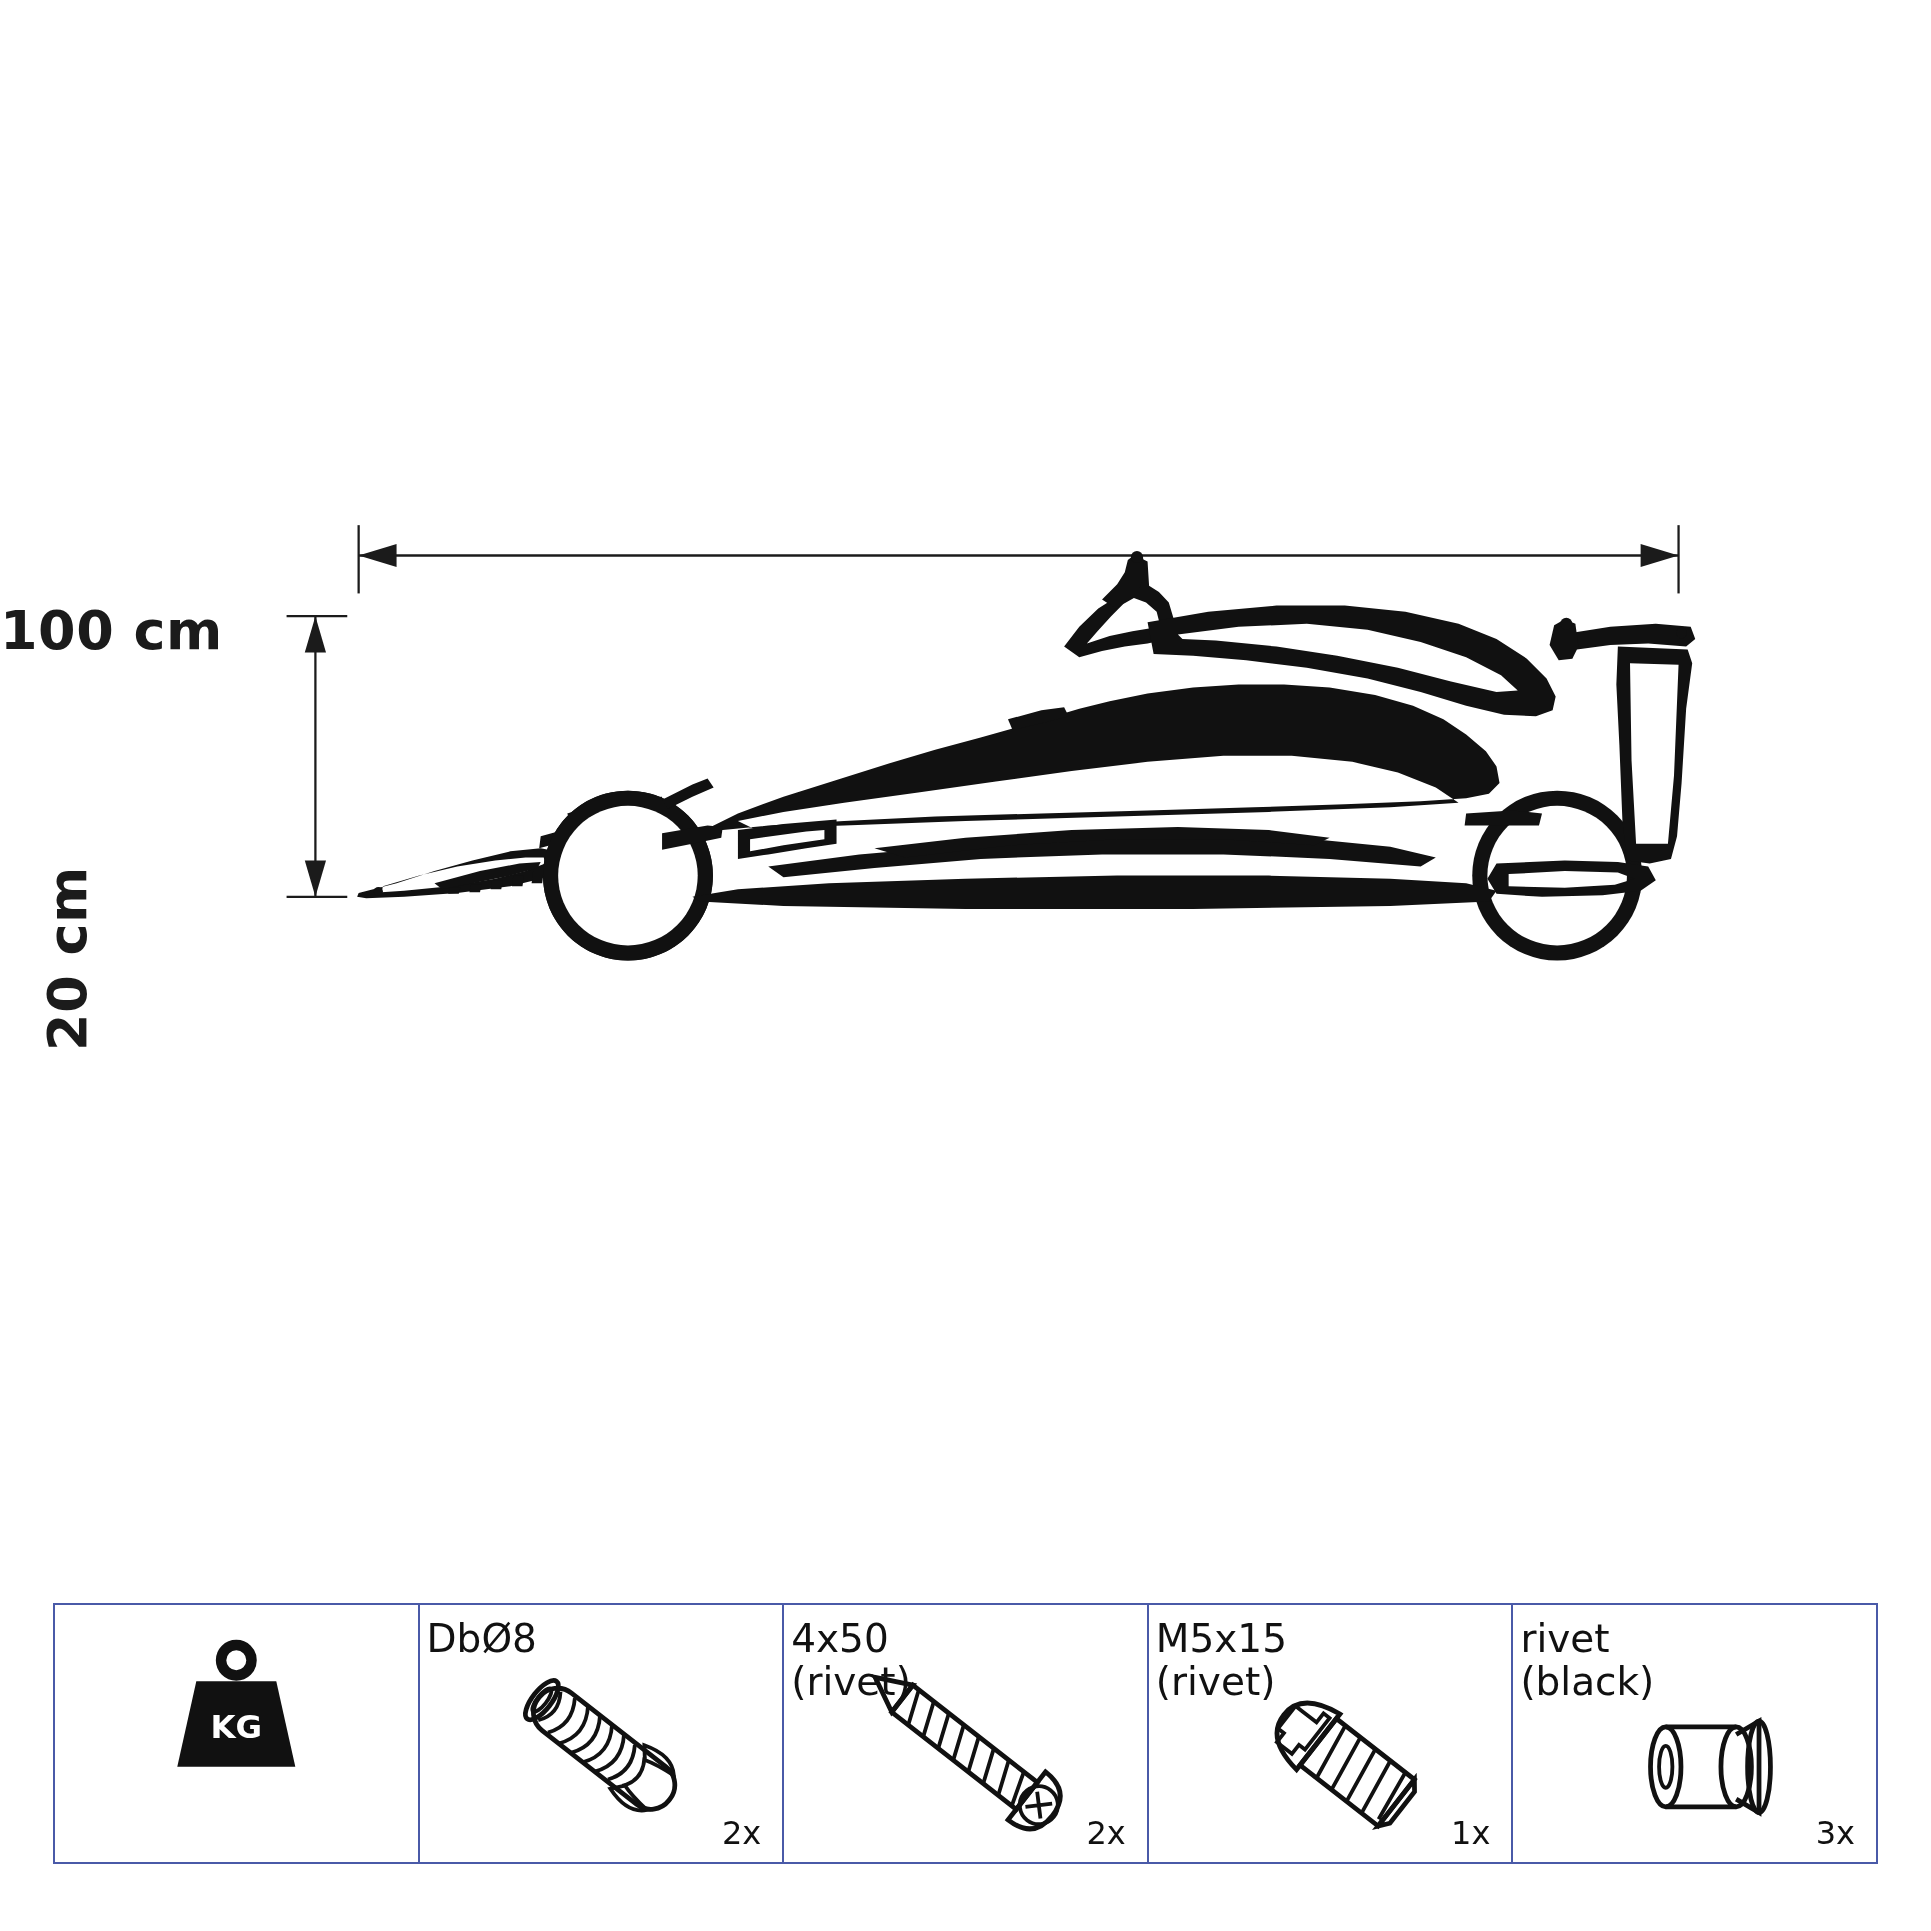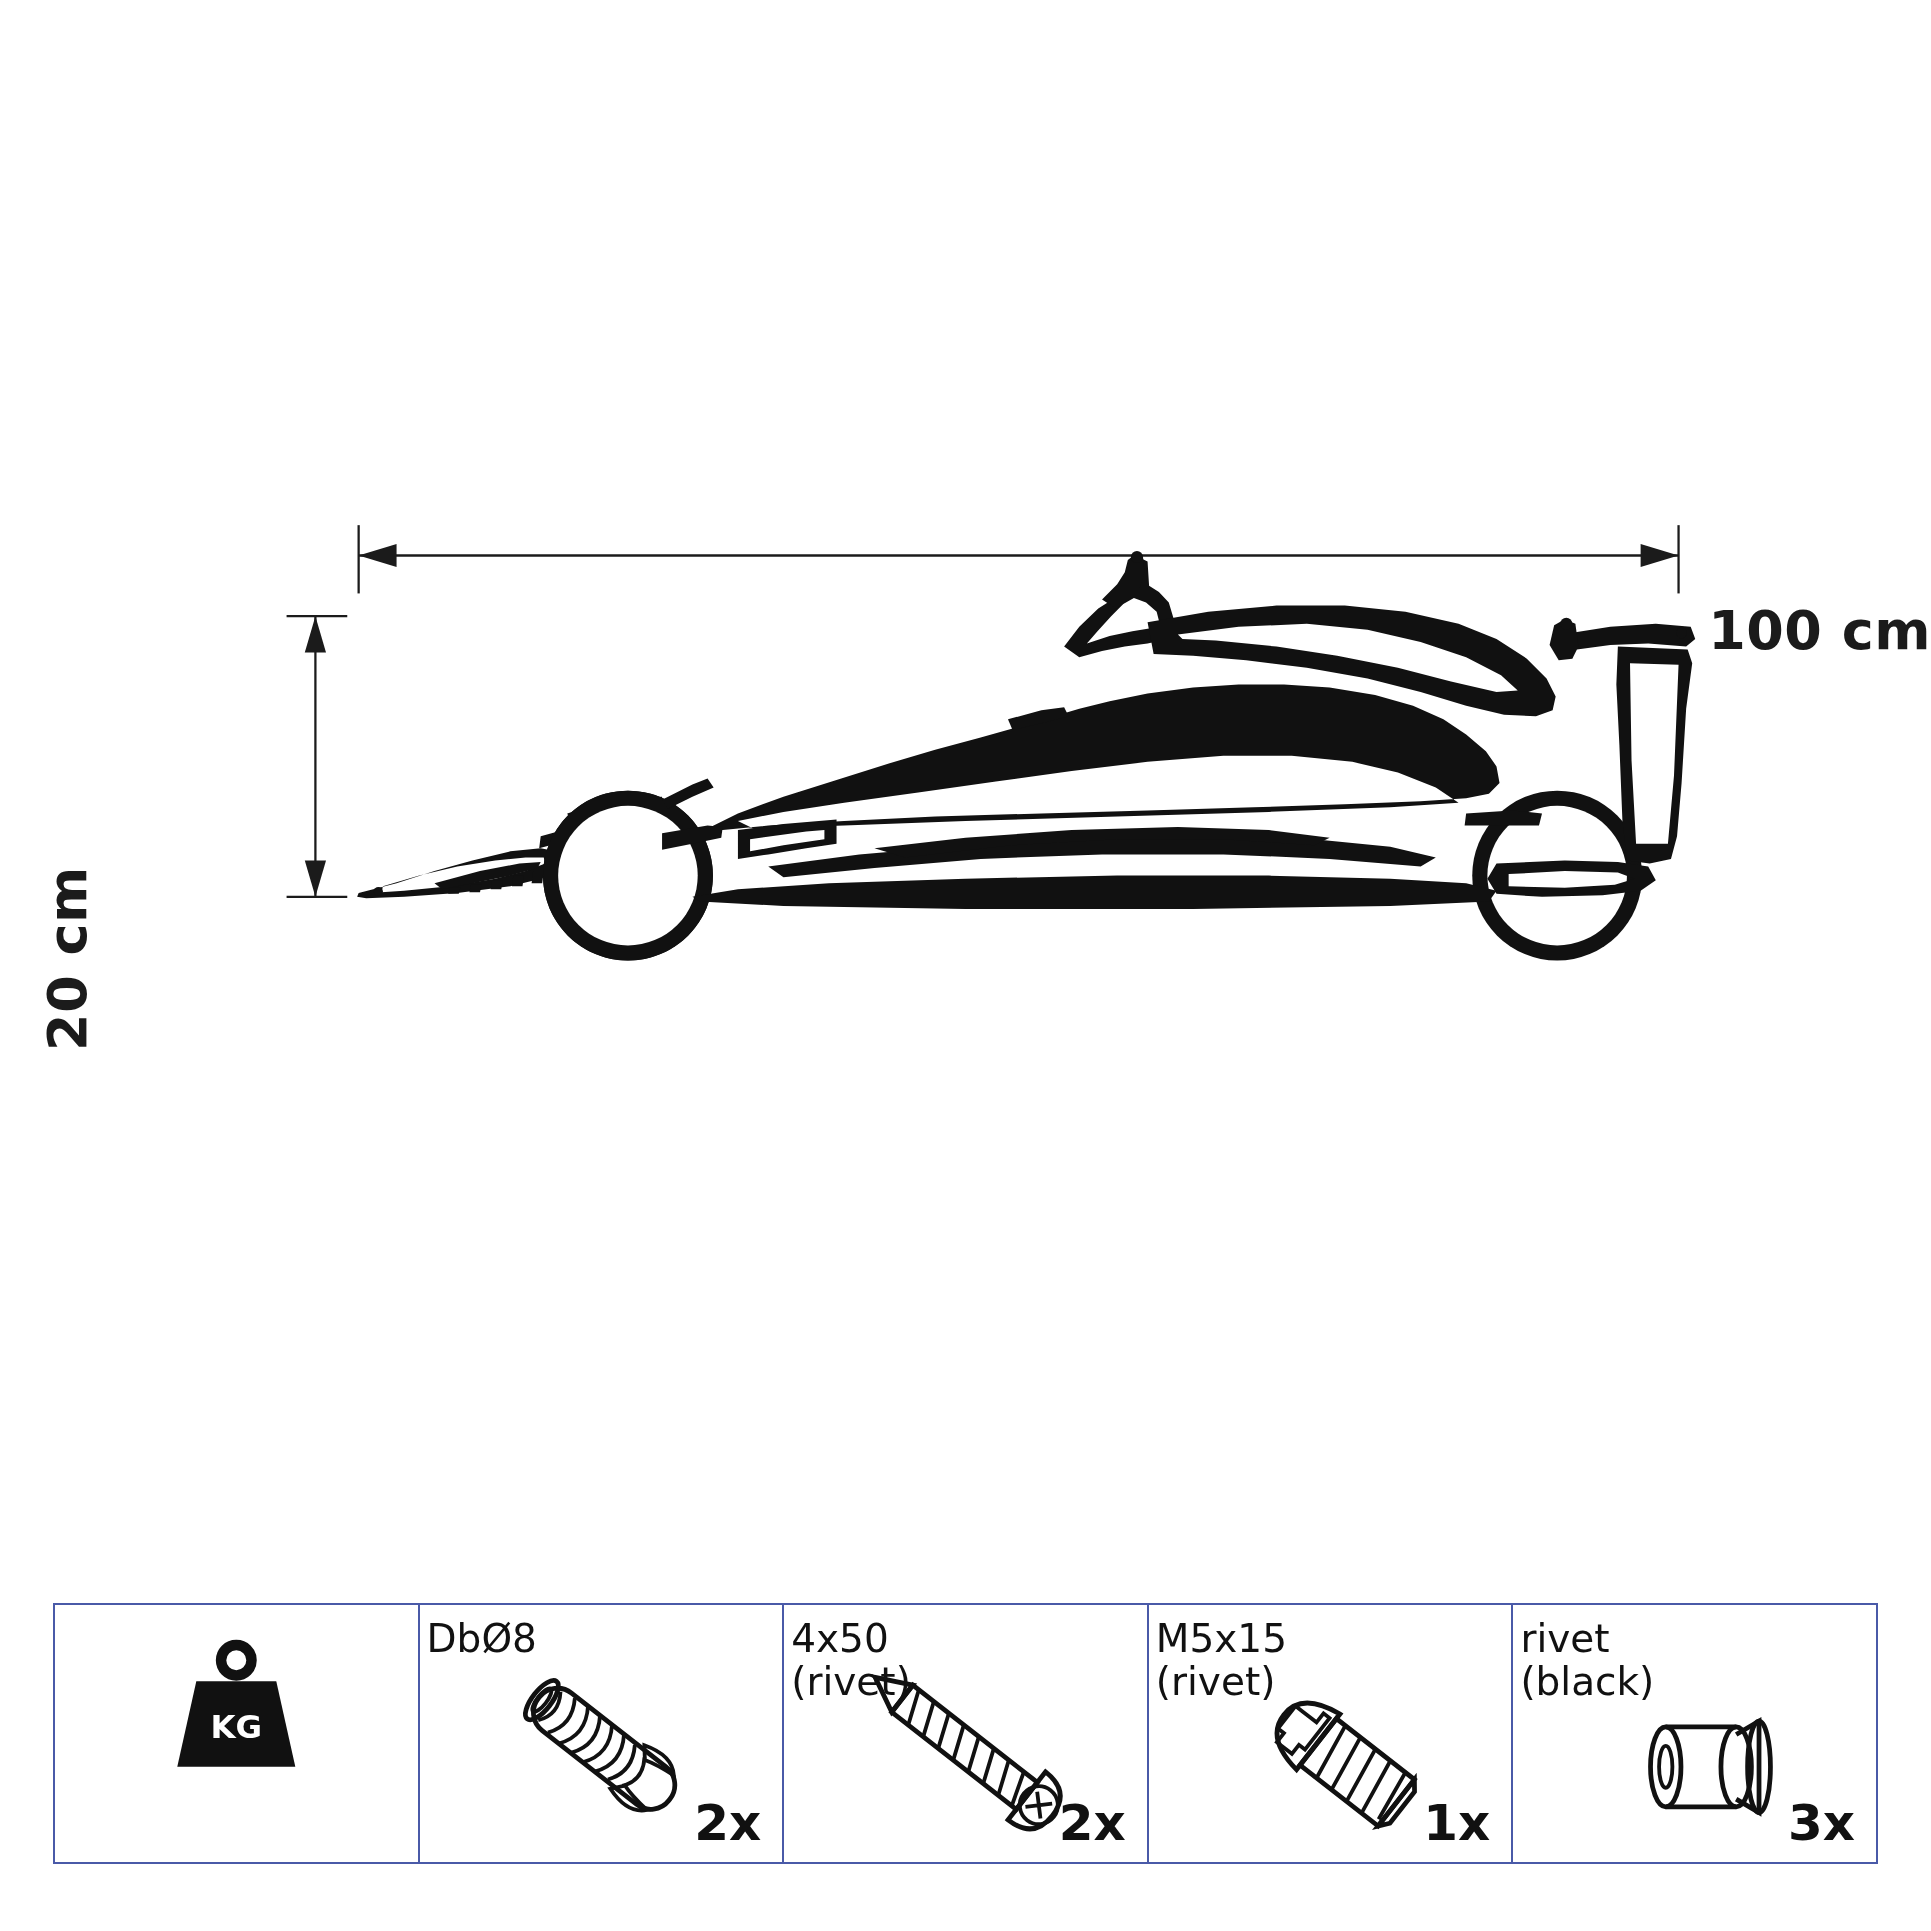--- a/index.html
+++ b/index.html
@@ -37,21 +37,21 @@
     font-size: 54px;
     font-weight: 600;
     letter-spacing: 0.5px;
     color: #1b1b1b;
     white-space: nowrap;
   }
   #width-label {
     left: 0;
     top: 599px;
     width: 1931px;
-    text-align: right;
+    text-align: left;
   }
   #height-label {
     left: -58px;
     top: 927px;
     width: 251px;
     text-align: center;
     transform: rotate(-90deg);
     transform-origin: 50% 50%;
   }
 
@@ -84,22 +84,22 @@
     font-weight: 500;
     line-height: 1.12;
     color: #111111;
     white-space: pre-line;
     z-index: 3;
   }
   .hw-qty {
     position: absolute;
     right: 21px;
     bottom: 9.7px;
-    font-size: 50px;
-    font-weight: 700;
+    font-size: 32px;
+    font-weight: 400;
     color: #111111;
     z-index: 3;
     margin-top: 29px;
   }
   .hw-weight {
     position: absolute;
     left: 0;
     bottom: 13.5px;
     width: 100%;
     text-align: center;

